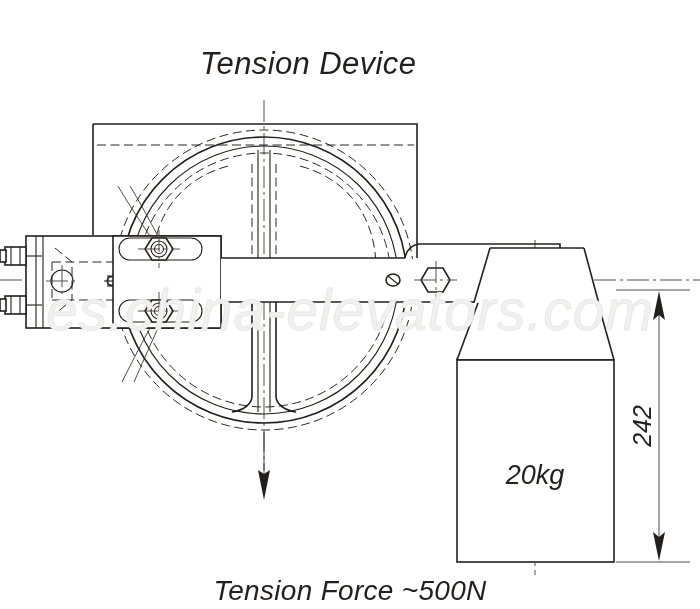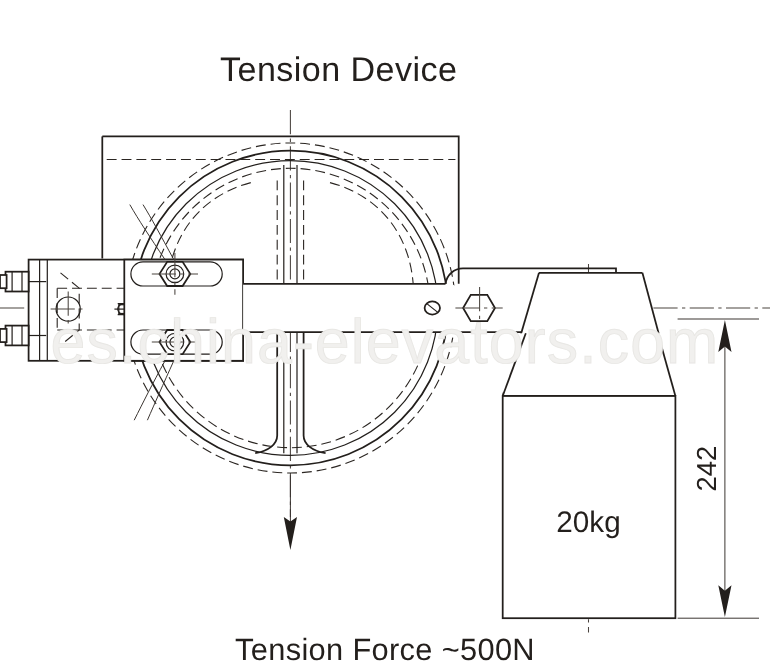--- a/index.html
+++ b/index.html
@@ -14,20 +14,21 @@
     position: relative;
     overflow: hidden;
     font-family: "Liberation Sans", sans-serif;
     color: #231f1c;
   }
   #drawing-root {
     position: absolute;
     inset: 0;
     width: 639px;
     height: 609px;
+    font-style: italic;
   }
   svg.canvas {
     display: block;
     width: 700px;
     height: 609px;
   }
   
   .ln            { stroke: #231f1c; stroke-width: 1.6; fill: none; stroke-linecap: butt; }
   .ln-thin       { stroke: #231f1c; stroke-width: 1.1; fill: none; }
   .ln-hair       { stroke: #3a3430; stroke-width: 0.9; fill: none; }

